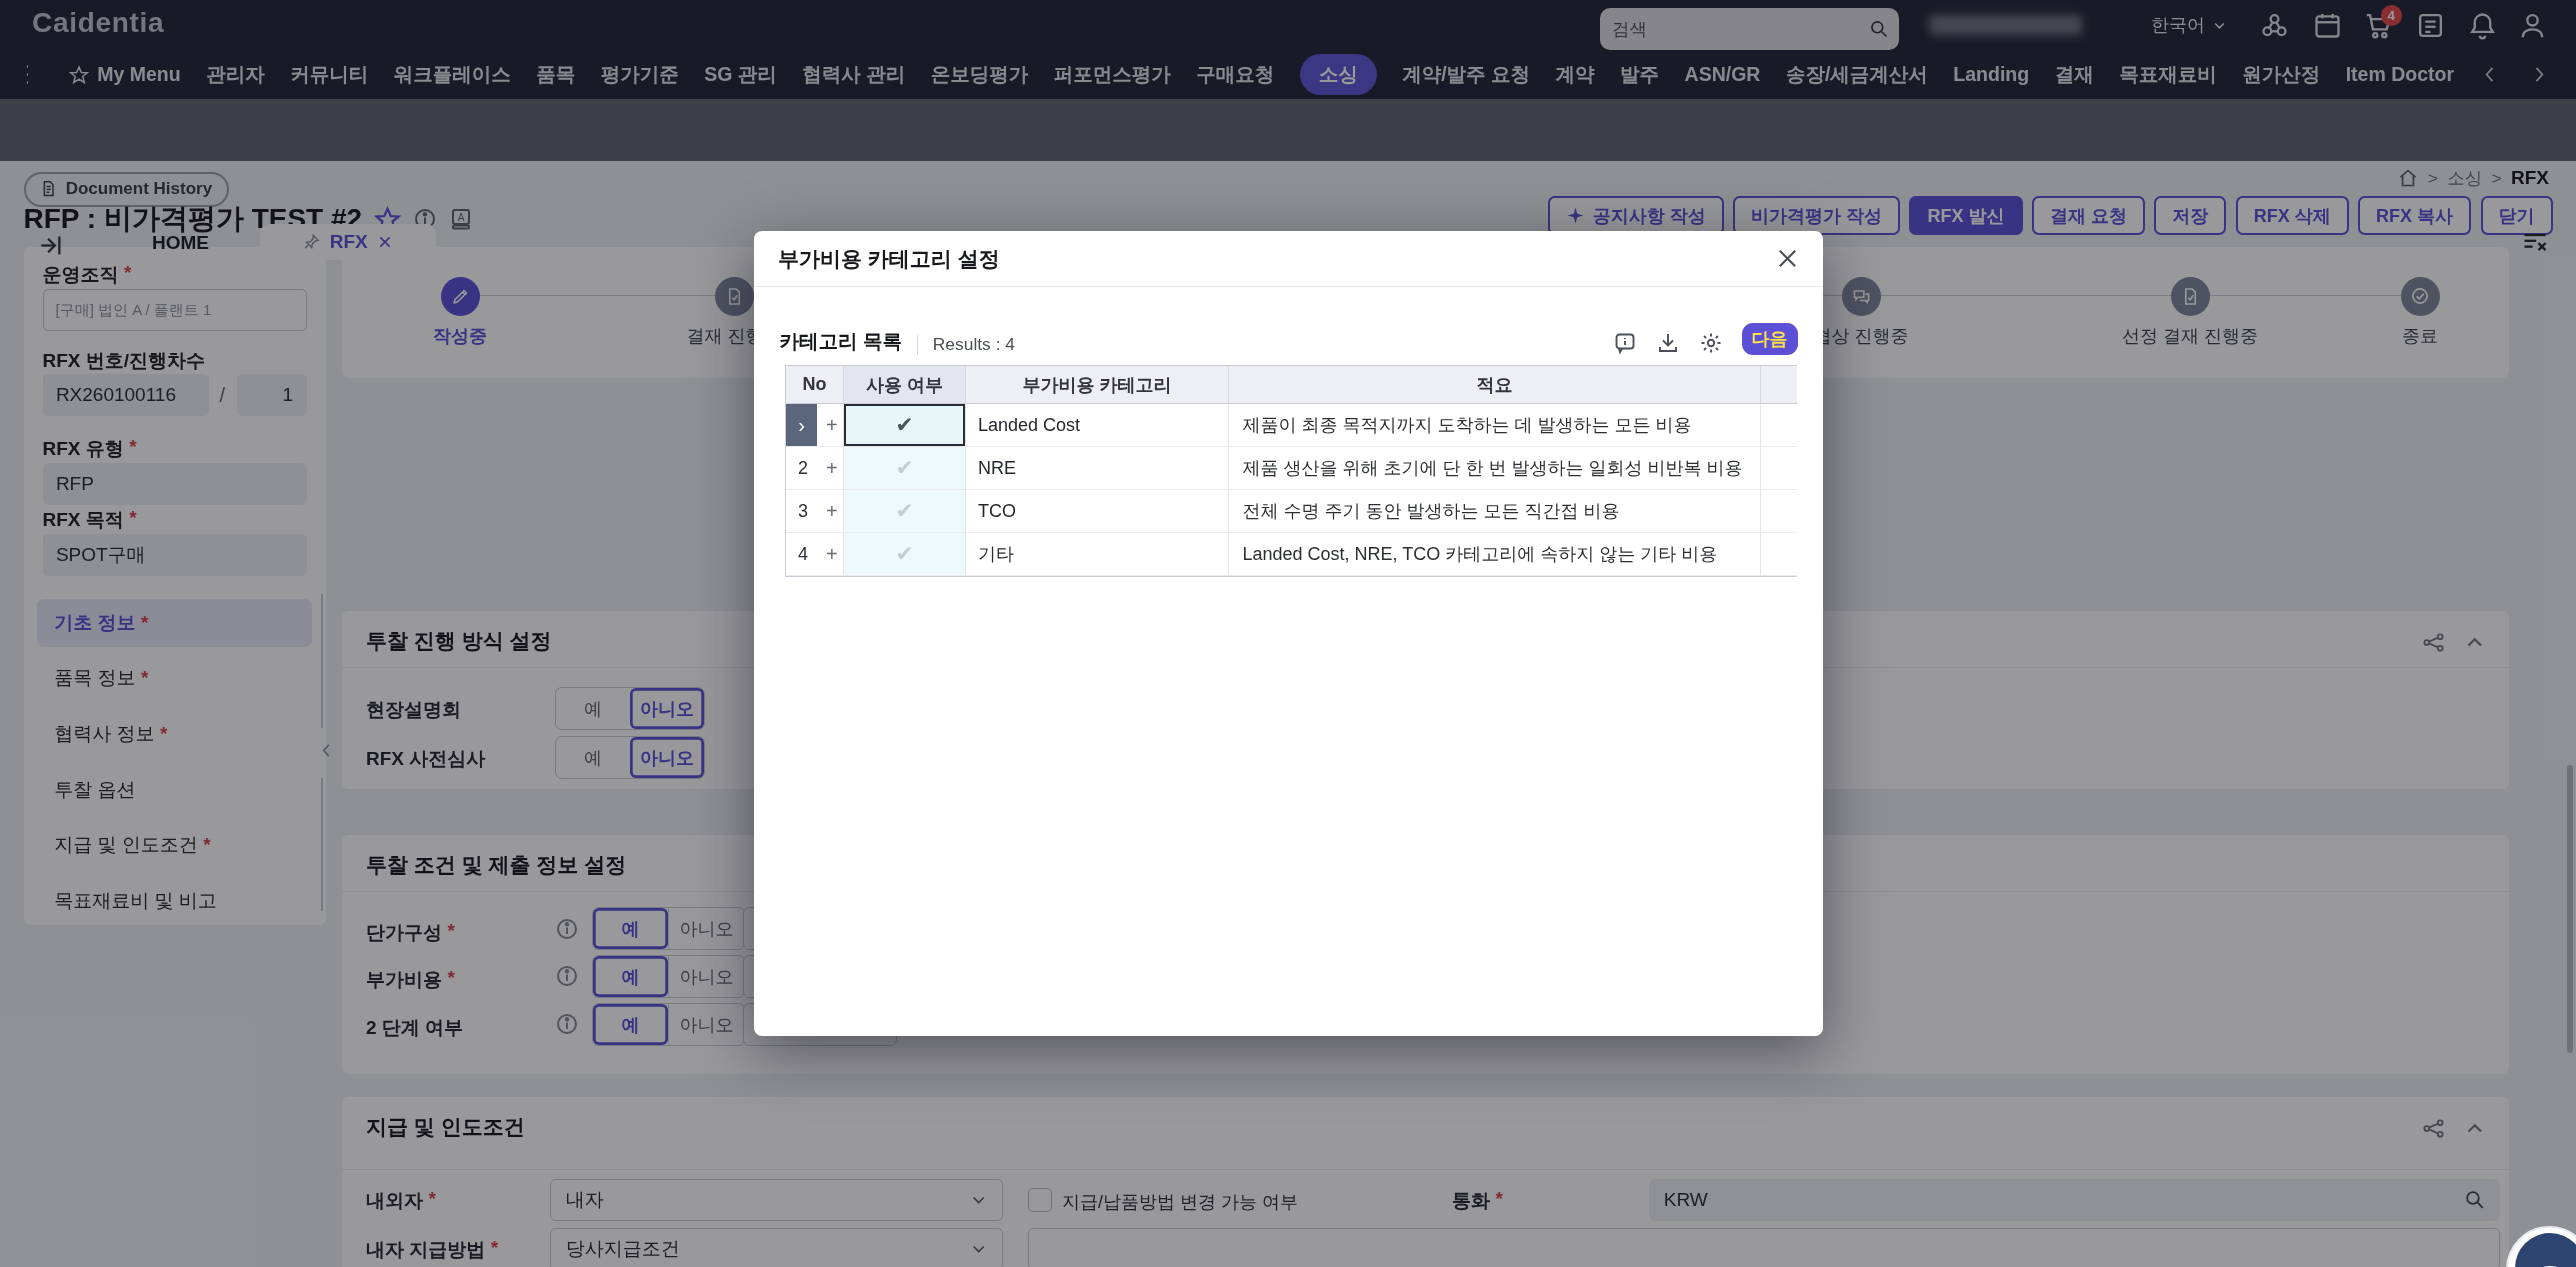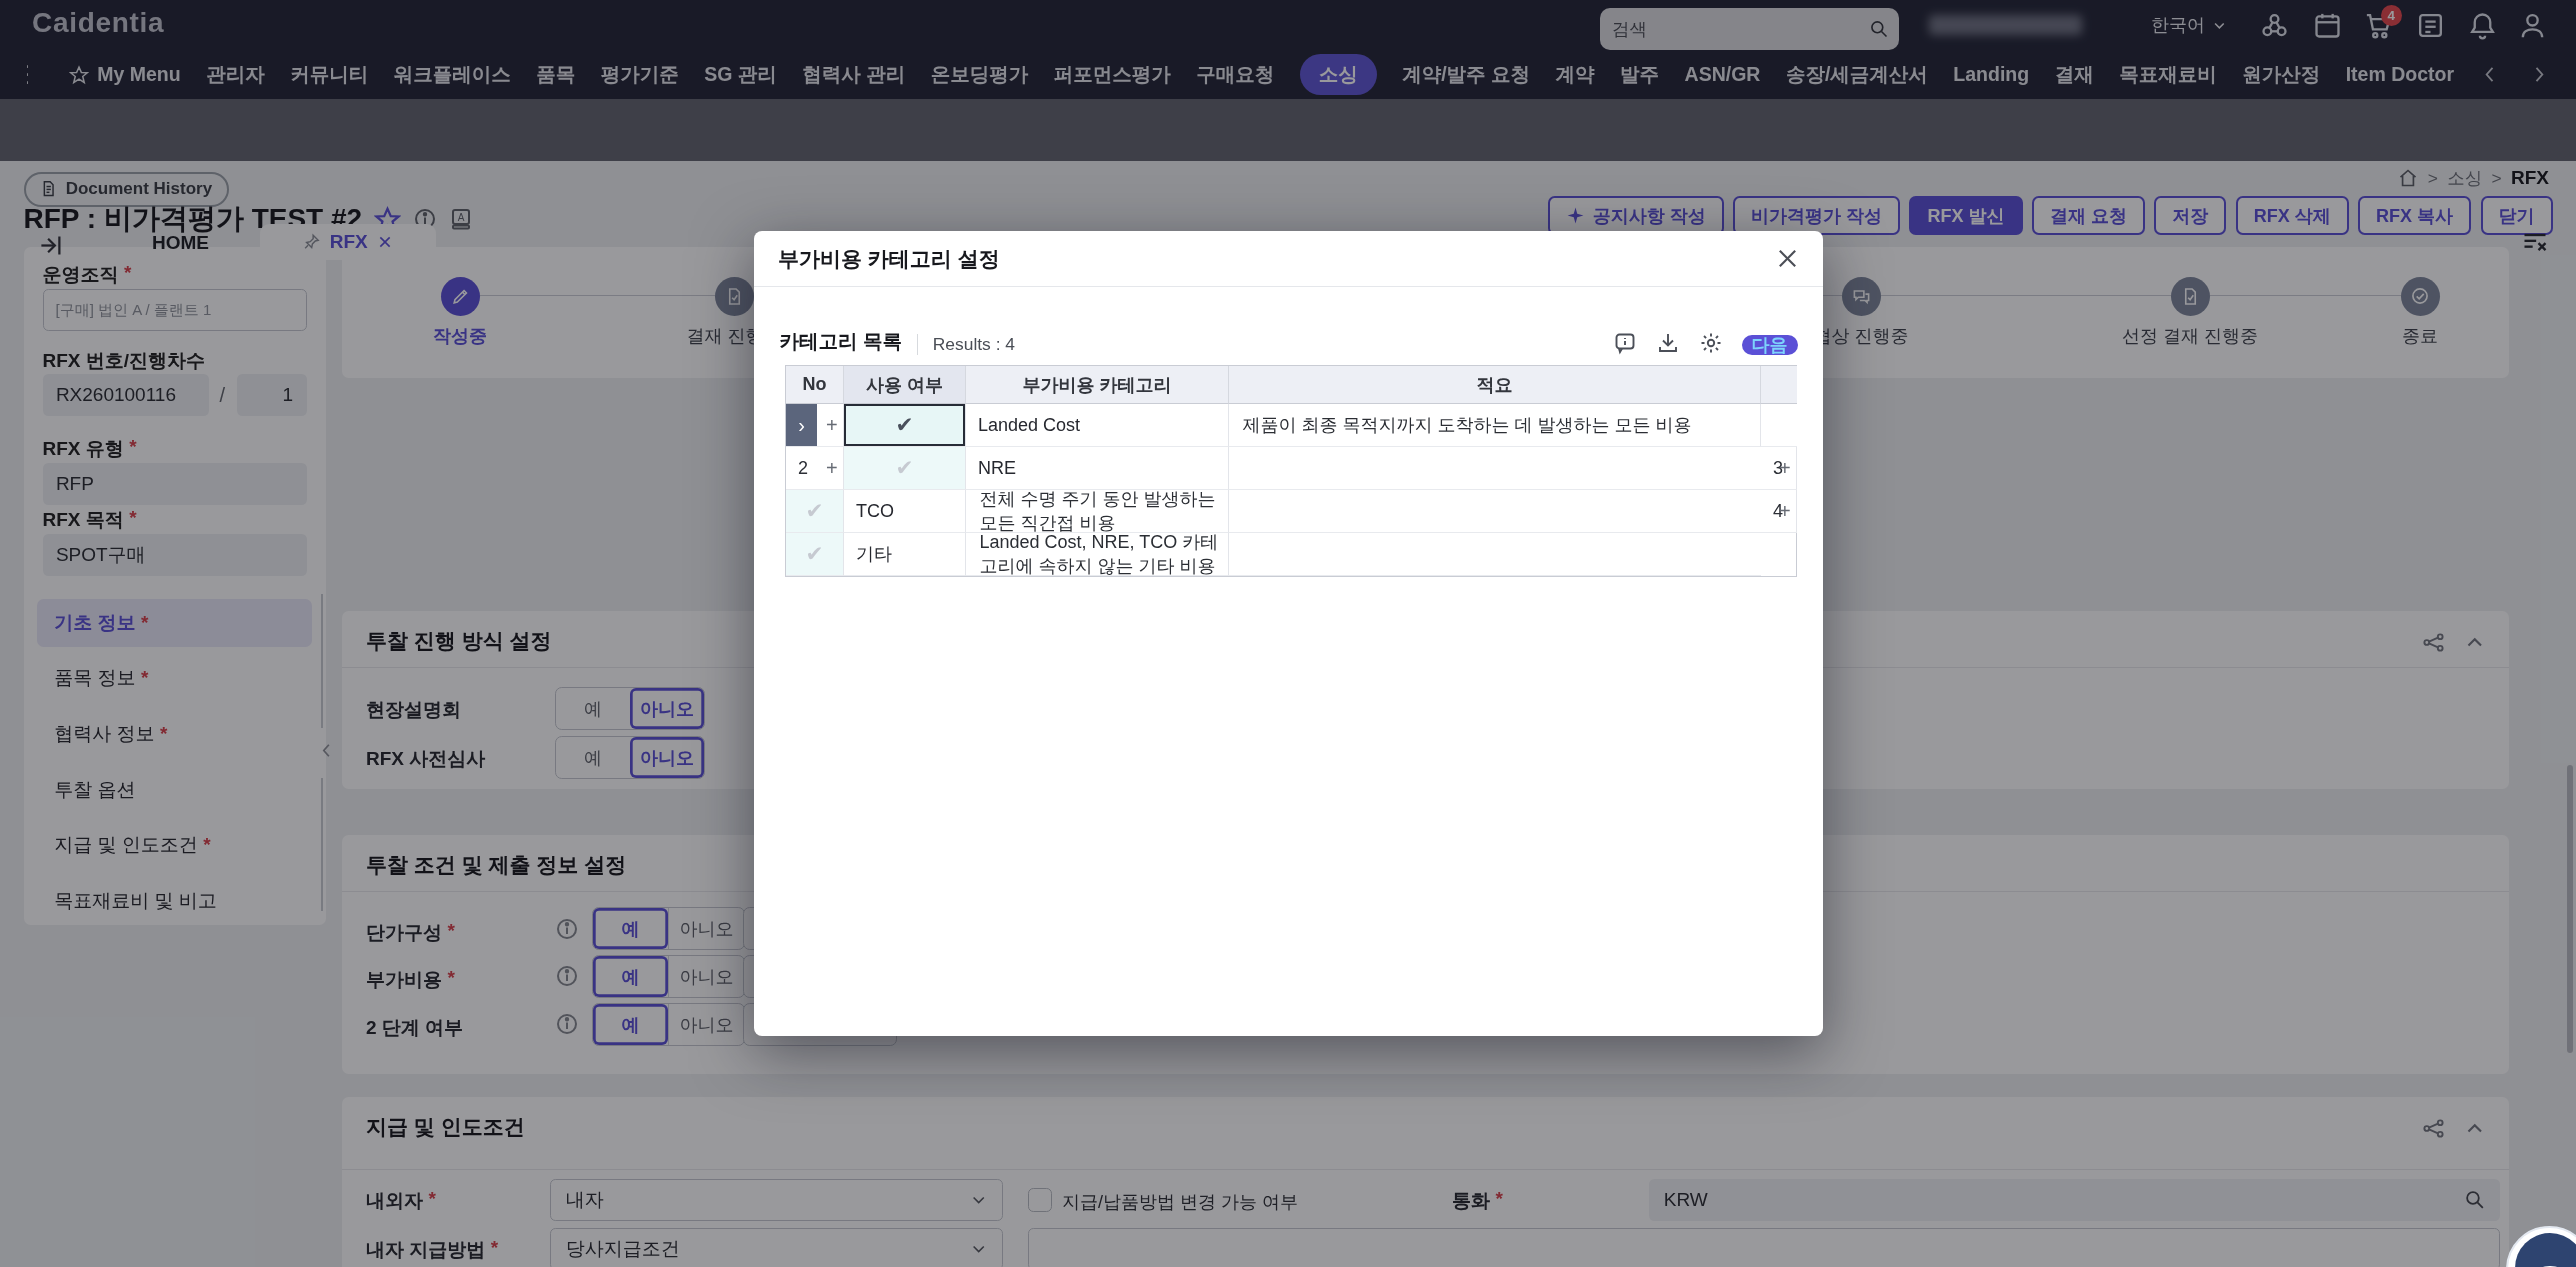--- a/index.html
+++ b/index.html
@@ -91,21 +91,21 @@
   .modal{position:absolute;left:754px;top:231px;width:1069px;height:805px;background:#fff;border-radius:8px;
          box-shadow:0 16px 60px rgba(15,17,30,.5);z-index:50;}
   .mhead{position:absolute;left:0;top:0;right:0;height:56px;border-bottom:0.7px solid #e5e7eb;display:flex;align-items:center;padding:0 24px;box-sizing:border-box;}
   .mtitle{font-size:21px;font-weight:800;color:#17181d;}
   .mclose{margin-left:auto;color:#4b4e56;}
   .mbar{position:absolute;left:25.5px;right:25.5px;top:85px;height:39px;display:flex;align-items:flex-end;}
   .ltitle{font-size:19.5px;font-weight:800;color:#17181d;}
   .lsep{width:1.3px;height:21.5px;background:#d7dade;margin:0 14.8px;}
   .lres{font-size:17.4px;color:#4a4e56;}
   .mico{display:flex;gap:19px;margin-left:auto;color:#4b4f58;align-items:center;}
-  .nextbtn{margin-left:19px;width:56px;height:20px;background:#5b50d6;border-radius:11px;color:#7dd3fc;font-size:18px;
+  .nextbtn{margin-left:19px;width:56px;height:32px;background:#5b50d6;border-radius:11px;color:#fde047;font-size:18px;
            font-weight:700;display:flex;align-items:center;justify-content:center;}
   .tbl{position:absolute;left:31px;top:134px;width:1010px;border:0.7px solid #c9ccd4;display:grid;
        grid-template-columns:58px 122px 263px 532px 36px;box-sizing:content-box;}
   .th{height:38px;background:#edeff5;border-bottom:0.7px solid #c9ccd4;border-right:0.7px solid #d5d8df;display:flex;
       align-items:center;justify-content:center;font-size:18px;font-weight:600;color:#33363d;box-sizing:border-box;}
   .th.hl{background:#e3e6ef;}
   .th:nth-child(5n){border-right:none;}
   .td{height:43px;background:#fff;border-bottom:0.7px solid #e8eaee;border-right:0.7px solid #e3e5ea;display:flex;
       align-items:center;font-size:18px;color:#26282f;position:relative;box-sizing:border-box;}
   .td.last{border-right:none;}
@@ -644,20 +644,21 @@
       <div class="td cat">Landed Cost</div>
       <div class="td desc">제품이 최종 목적지까지 도착하는 데 발생하는 모든 비용</div>
       <div class="td last"></div>
 
       <div class="td no">
         <span class="numb">2</span>
         <span class="plus">+</span>
       </div>
       <div class="td chk">✔</div>
       <div class="td cat">NRE</div>
+      <div class="td desc">제품 생산을 위해 초기에 단 한 번 발생하는 일회성 비반복 비용</div>
       <div class="td last"></div>
 
       <div class="td no">
         <span class="numb">3</span>
         <span class="plus">+</span>
       </div>
       <div class="td chk">✔</div>
       <div class="td cat">TCO</div>
       <div class="td desc">전체 수명 주기 동안 발생하는 모든 직간접 비용</div>
       <div class="td last"></div>

